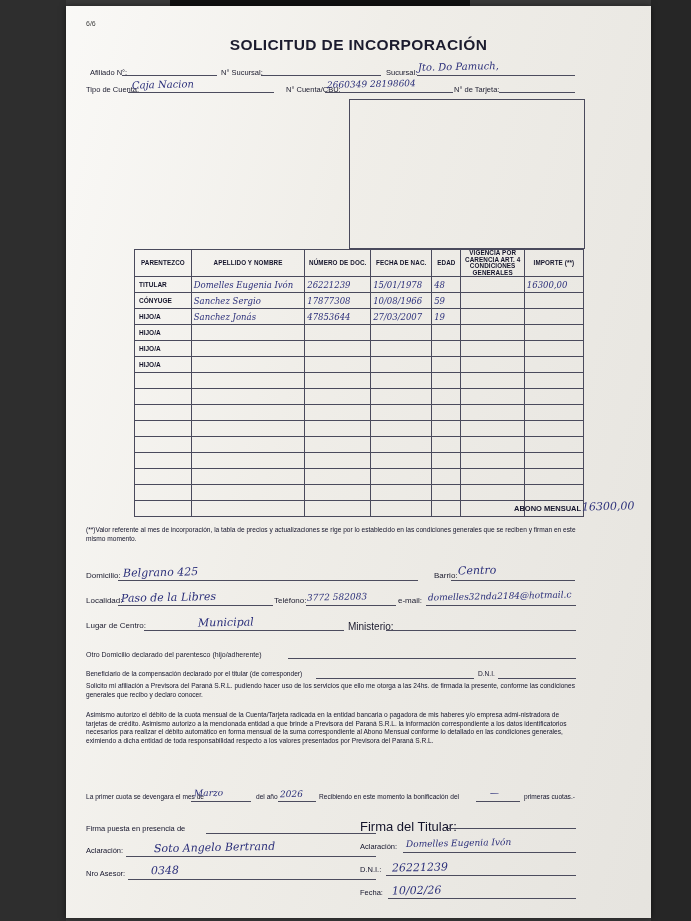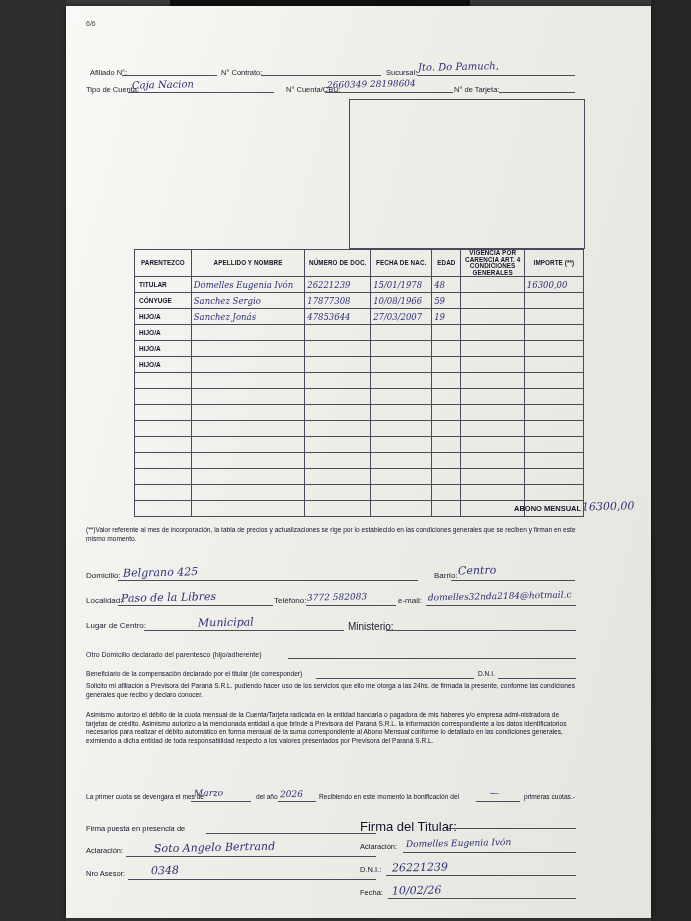--- a/index.html
+++ b/index.html
@@ -76,24 +76,25 @@
 </head>
 <body>
 
 <div class="left-dark"></div>
 <div class="right-dark"></div>
 <div class="topbar"></div>
 
 <div class="page">
 
   <div class="pagenum">6/6</div>
+  <div class="doc-title">SOLICITUD DE INCORPORACIÓN</div>
 
   <div class="fld" style="left:24px;top:62px;">Afiliado N°:</div>
   <div class="line" style="left:56px;top:69px;width:95px;"></div>
-  <div class="fld" style="left:155px;top:62px;">N° Contrato:</div>
+  <div class="fld" style="left:155px;top:62px;">N° Sucursal:</div>
   <div class="line" style="left:195px;top:69px;width:120px;"></div>
   <div class="fld" style="left:320px;top:62px;">Sucursal:</div>
   <div class="line" style="left:351px;top:69px;width:158px;"></div>
   <div class="hand" style="left:352px;top:55px;">Jto. Do Pamuch,</div>
 
   <div class="fld" style="left:20px;top:79px;">Tipo de Cuenta:</div>
   <div class="line" style="left:62px;top:86px;width:146px;"></div>
   <div class="hand" style="left:66px;top:73px;">Caja Nacion</div>
   <div class="fld" style="left:220px;top:79px;">N° Cuenta/CBU:</div>
   <div class="line" style="left:259px;top:86px;width:128px;"></div>

